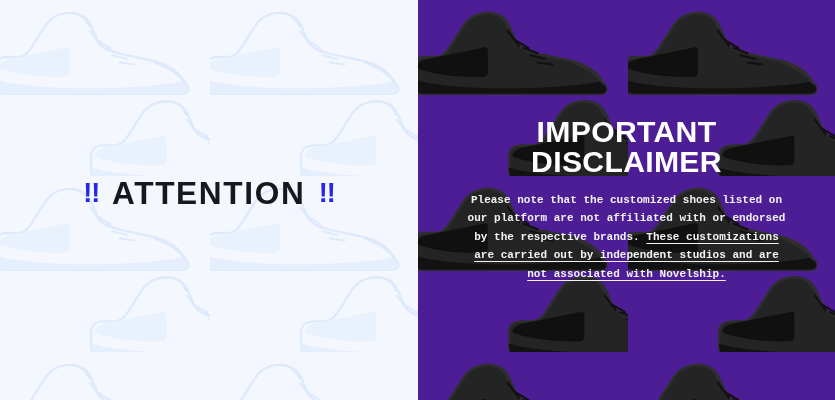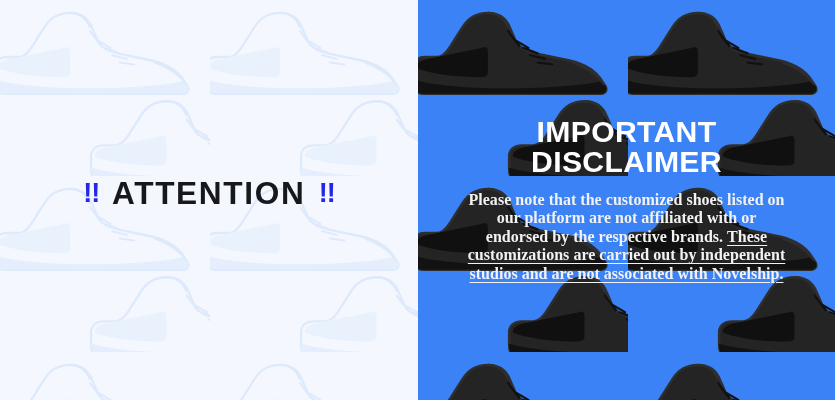--- a/index.html
+++ b/index.html
@@ -32,21 +32,21 @@
 
   .panel-left {
     width: 418px;
     height: 400px;
     background-color: #f4f8fe;
   }
 
   .panel-right {
     width: 417px;
     height: 400px;
-    background-color: #3b82f6;
+    background-color: #4c1d95;
   }
 
   
   .pattern {
     position: absolute;
     top: 0;
     left: 0;
     width: 100%;
     height: 100%;
     pointer-events: none;
@@ -118,22 +118,22 @@
     letter-spacing: 0.3px;
     color: #ffffff;
     margin: 0 0 14px 0;
     transform: scaleX(1.04);
   }
   .disclaimer-head .line {
     display: block;
   }
 
   .body-right {
-    font-family: Liberation Serif, serif;
-    font-size: 16px;
+    font-family: Liberation Mono, monospace;
+    font-size: 11px;
     line-height: 18.5px;
     font-weight: 600;
     color: #f2f2f2;
     max-width: 322px;
     margin: 0 auto;
     letter-spacing: 0.02px;
   }
   .body-right .em {
     font-weight: 700;
     text-decoration: underline;

